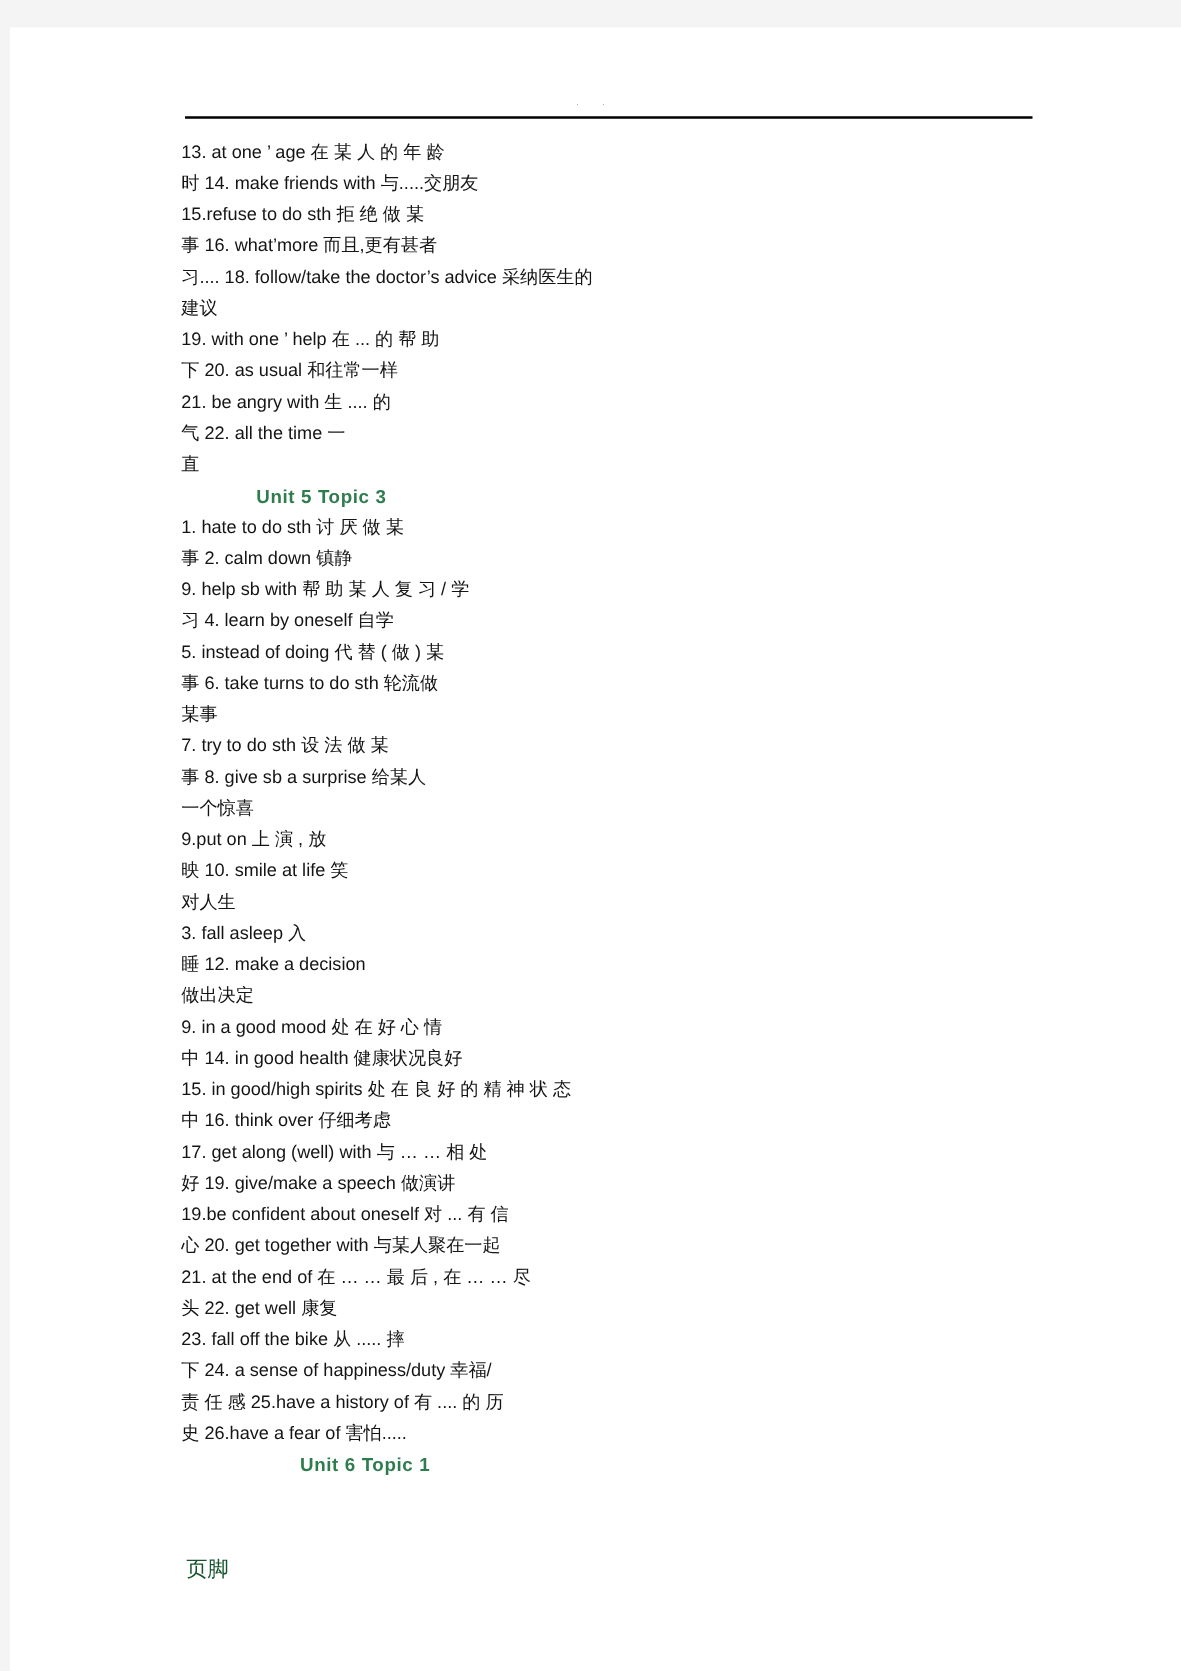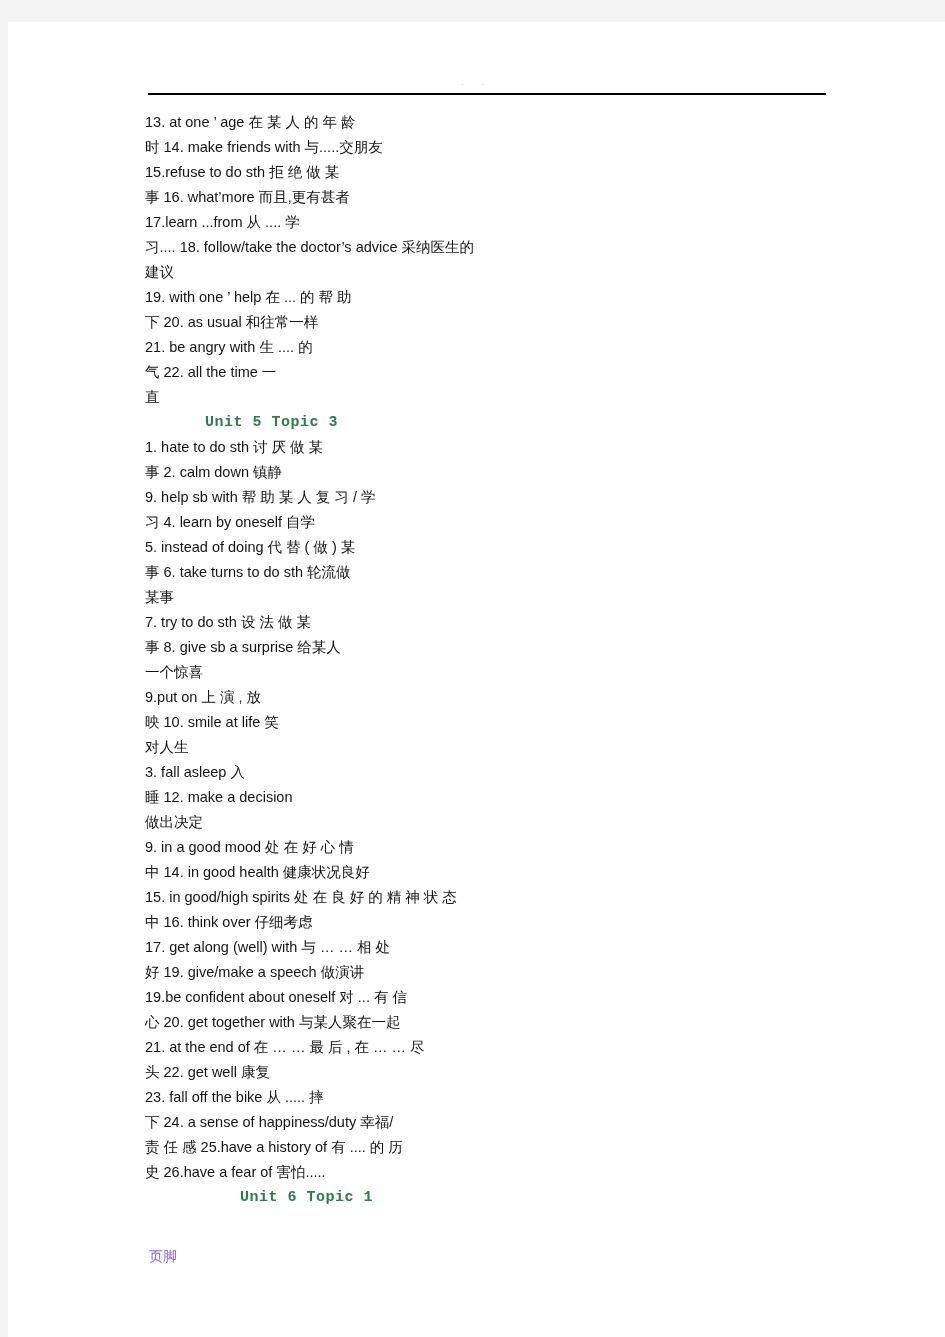--- a/index.html
+++ b/index.html
@@ -78,62 +78,61 @@
     white-space: normal;
   }
   .para.justify-all {
     text-align: justify;
   }
 
   
   .unit-heading {
     margin: 0;
     padding: 0;
-    font-family: Liberation Mono, monospace;
+    font-family: Liberation Sans, sans-serif;
     font-size: 15px;
     line-height: 25px;
     font-weight: bold;
     color: #2f7d4f;
     text-align: left;
     text-indent: 60px;
     letter-spacing: 0.5px;
   }
   .unit-heading.h2 {
     text-indent: 95px;
   }
 
   
   .footer-label {
     position: absolute;
     left: 141px;
     top: 1225px;
     font-family: "DejaVu Sans", "Liberation Sans", sans-serif;
-    font-size: 14px;
+    font-size: 17px;
     line-height: 18px;
-    color: #8b5cf6;
+    color: #14532d;
     white-space: nowrap;
   }
 </style>
 </head>
 <body>
 
 <div class="page">
 
   <div class="header-area">
     <div class="header-text">. .</div>
     <div class="header-rule"></div>
   </div>
 
   <div class="content">
 
     <p class="para justify-all">13.   at  one      ’      age         在     某     人     的     年     龄</p>
     <p class="para">时                              14.   make  friends  with     与.....交朋友</p>
     <p class="para justify-all">15.refuse  to  do  sth              拒        绝        做       某</p>
     <p class="para">事                        16.   what’more    而且,更有甚者</p>
-    <p class="para justify-all">17.learn  ...from                  从             ....               学</p>
     <p class="para">习....              18.  follow/take  the  doctor’s  advice    采纳医生的</p>
     <p class="para">建议</p>
     <p class="para justify-all">19.  with  one      ’      help          在     ...      的      帮     助</p>
     <p class="para">下                      20.   as  usual    和往常一样</p>
     <p class="para justify-all">21.  be  angry  with              生               ....                的</p>
     <p class="para">气                              22.  all  the  time            一</p>
     <p class="para">直</p>
 
     <p class="unit-heading">Unit  5    Topic  3</p>
 

